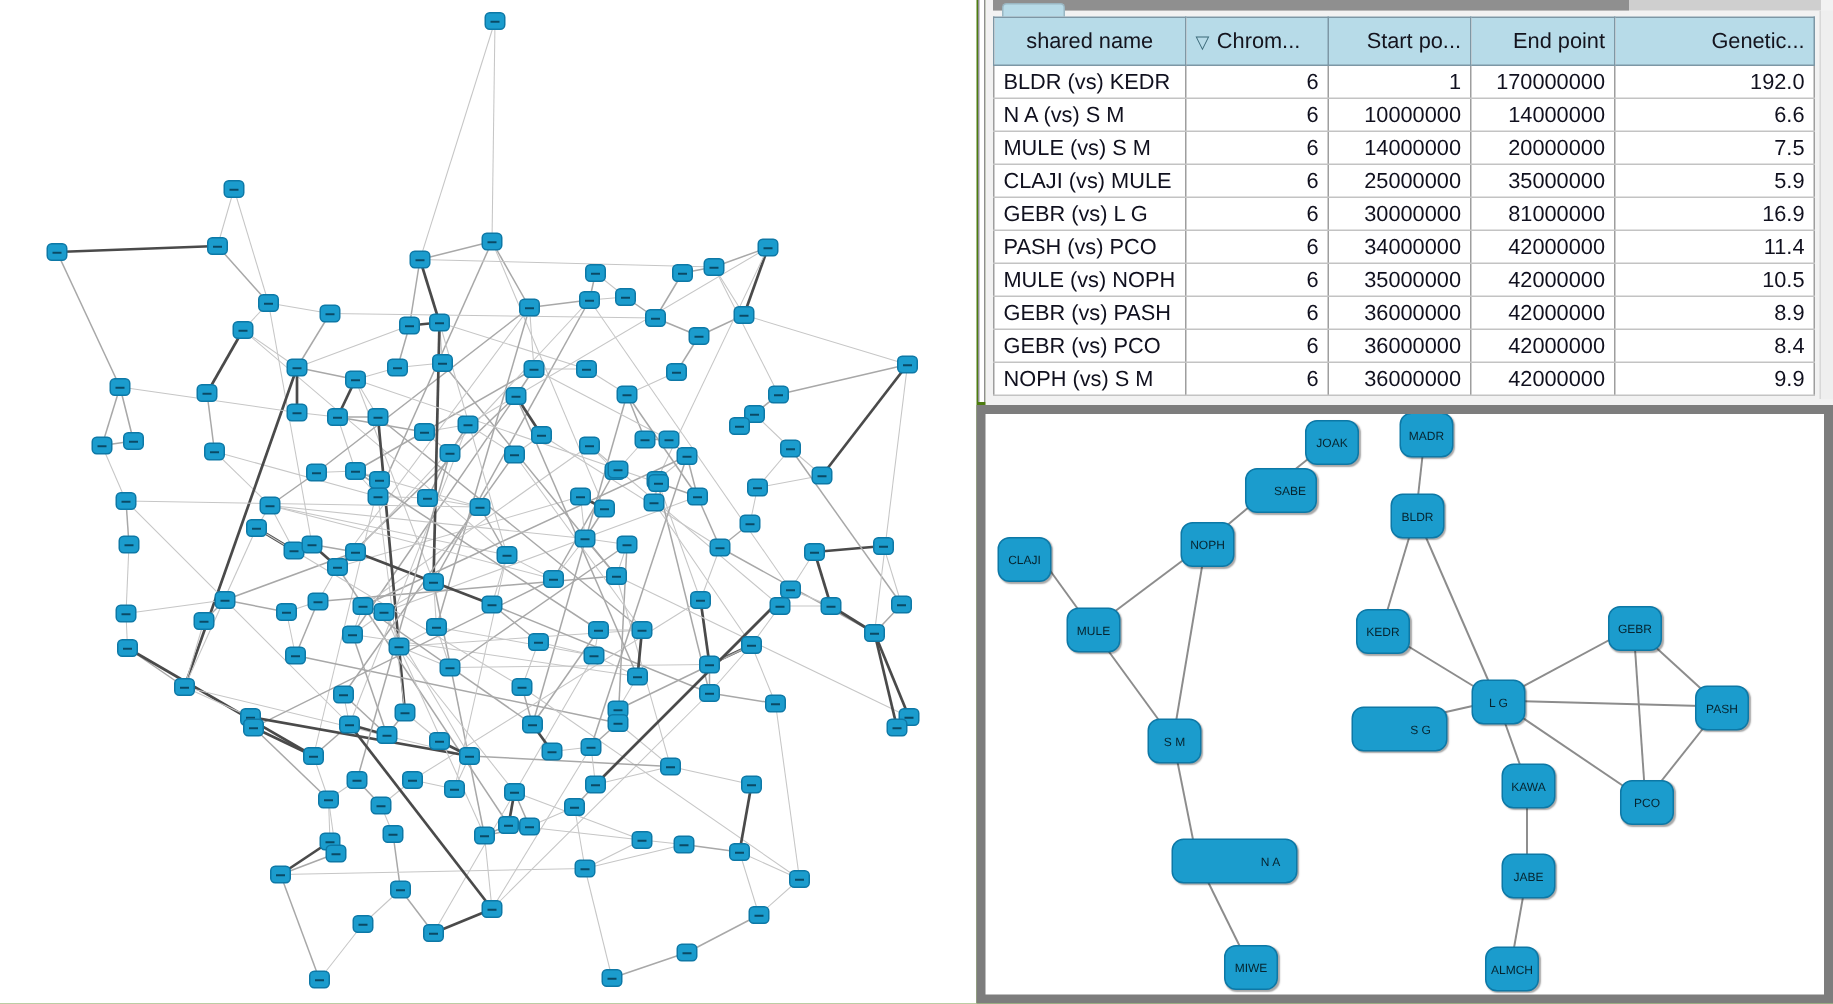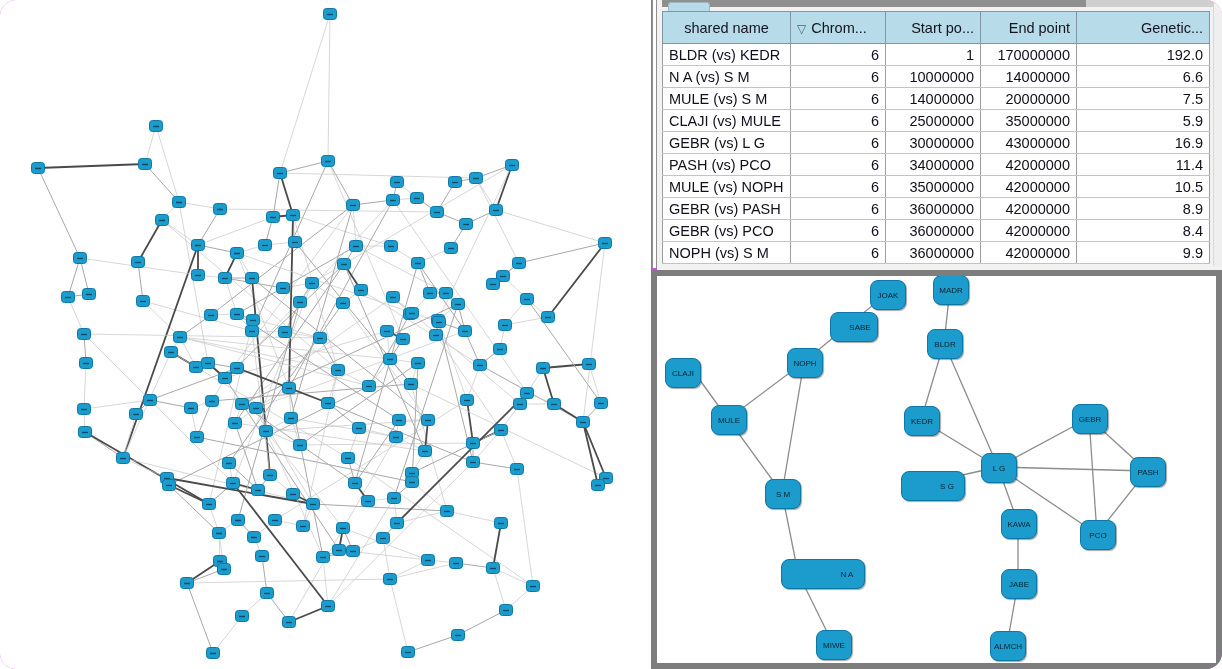--- a/index.html
+++ b/index.html
@@ -1,17 +1,17 @@
 <!DOCTYPE html>
 <html><head>
 <meta charset="utf-8">
 <style>
   html,body{margin:0;padding:0;}
-  .root{position:relative;width:1222px;height:669px;background:#d946ef;
-        font-family:"Liberation Sans",sans-serif;overflow:hidden;border-radius:16px;}
+  .root{position:relative;width:1222px;height:669px;background:#4d7c0f;
+        font-family:"Liberation Sans",sans-serif;overflow:hidden;}
 
   
   .left-panel{position:absolute;left:0;top:0;width:651px;height:669px;background:#ffffff;}
   .left-panel svg{position:absolute;left:0;top:0;}
 
   
   .splitter{position:absolute;left:652px;top:0;width:3px;height:268px;
             border-left:1px solid #8f8f8f;border-right:1px solid #8f8f8f;background:#ffffff;}
 
   
@@ -752,21 +752,21 @@
             <td class="col-name">CLAJI (vs) MULE</td>
             <td class="col-num">6</td>
             <td class="col-num">25000000</td>
             <td class="col-num">35000000</td>
             <td class="col-num">5.9</td>
           </tr>
           <tr>
             <td class="col-name">GEBR (vs) L G</td>
             <td class="col-num">6</td>
             <td class="col-num">30000000</td>
-            <td class="col-num">43000000</td>
+            <td class="col-num">81000000</td>
             <td class="col-num">16.9</td>
           </tr>
           <tr>
             <td class="col-name">PASH (vs) PCO</td>
             <td class="col-num">6</td>
             <td class="col-num">34000000</td>
             <td class="col-num">42000000</td>
             <td class="col-num">11.4</td>
           </tr>
           <tr>

